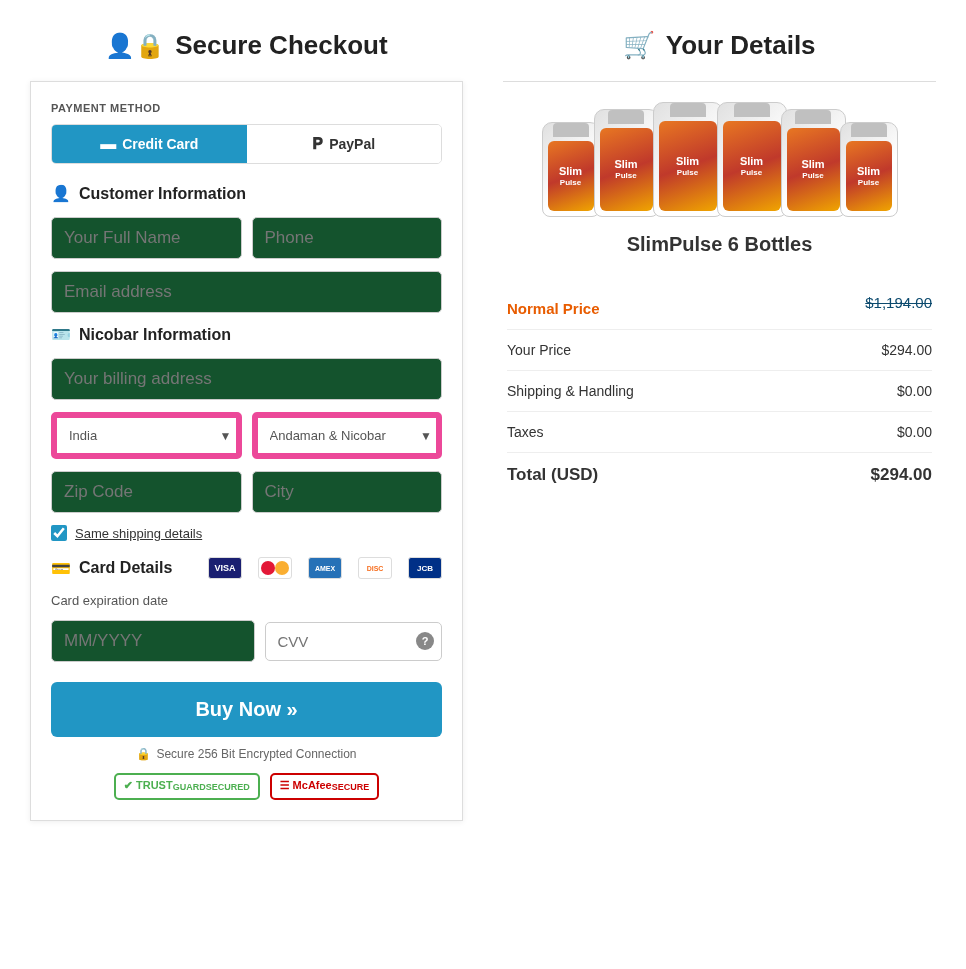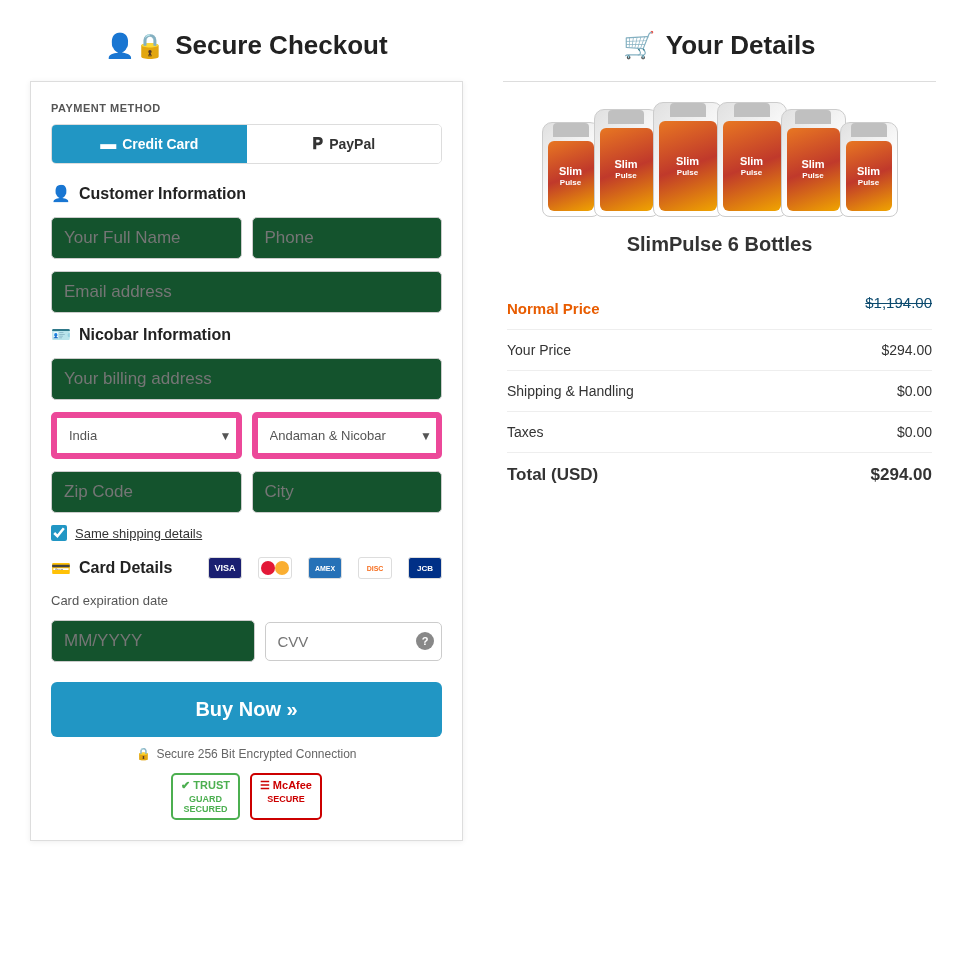--- a/index.html
+++ b/index.html
@@ -251,21 +251,21 @@
       margin-top: 8px;
     }
     .trust-badge {
       border: 2px solid #4caf50;
       border-radius: 5px;
       padding: 4px 8px;
       font-size: 9px;
       font-weight: bold;
       color: #4caf50;
       display: flex;
-      flex-direction: column;
+      flex-direction: row;
       align-items: center;
     }
     .trust-badge.mcafee {
       border-color: #cc0000;
       color: #cc0000;
       text-align: right;
     }
     .trust-badge .badge-top {
       font-size: 11px;
       margin-bottom: 2px;

